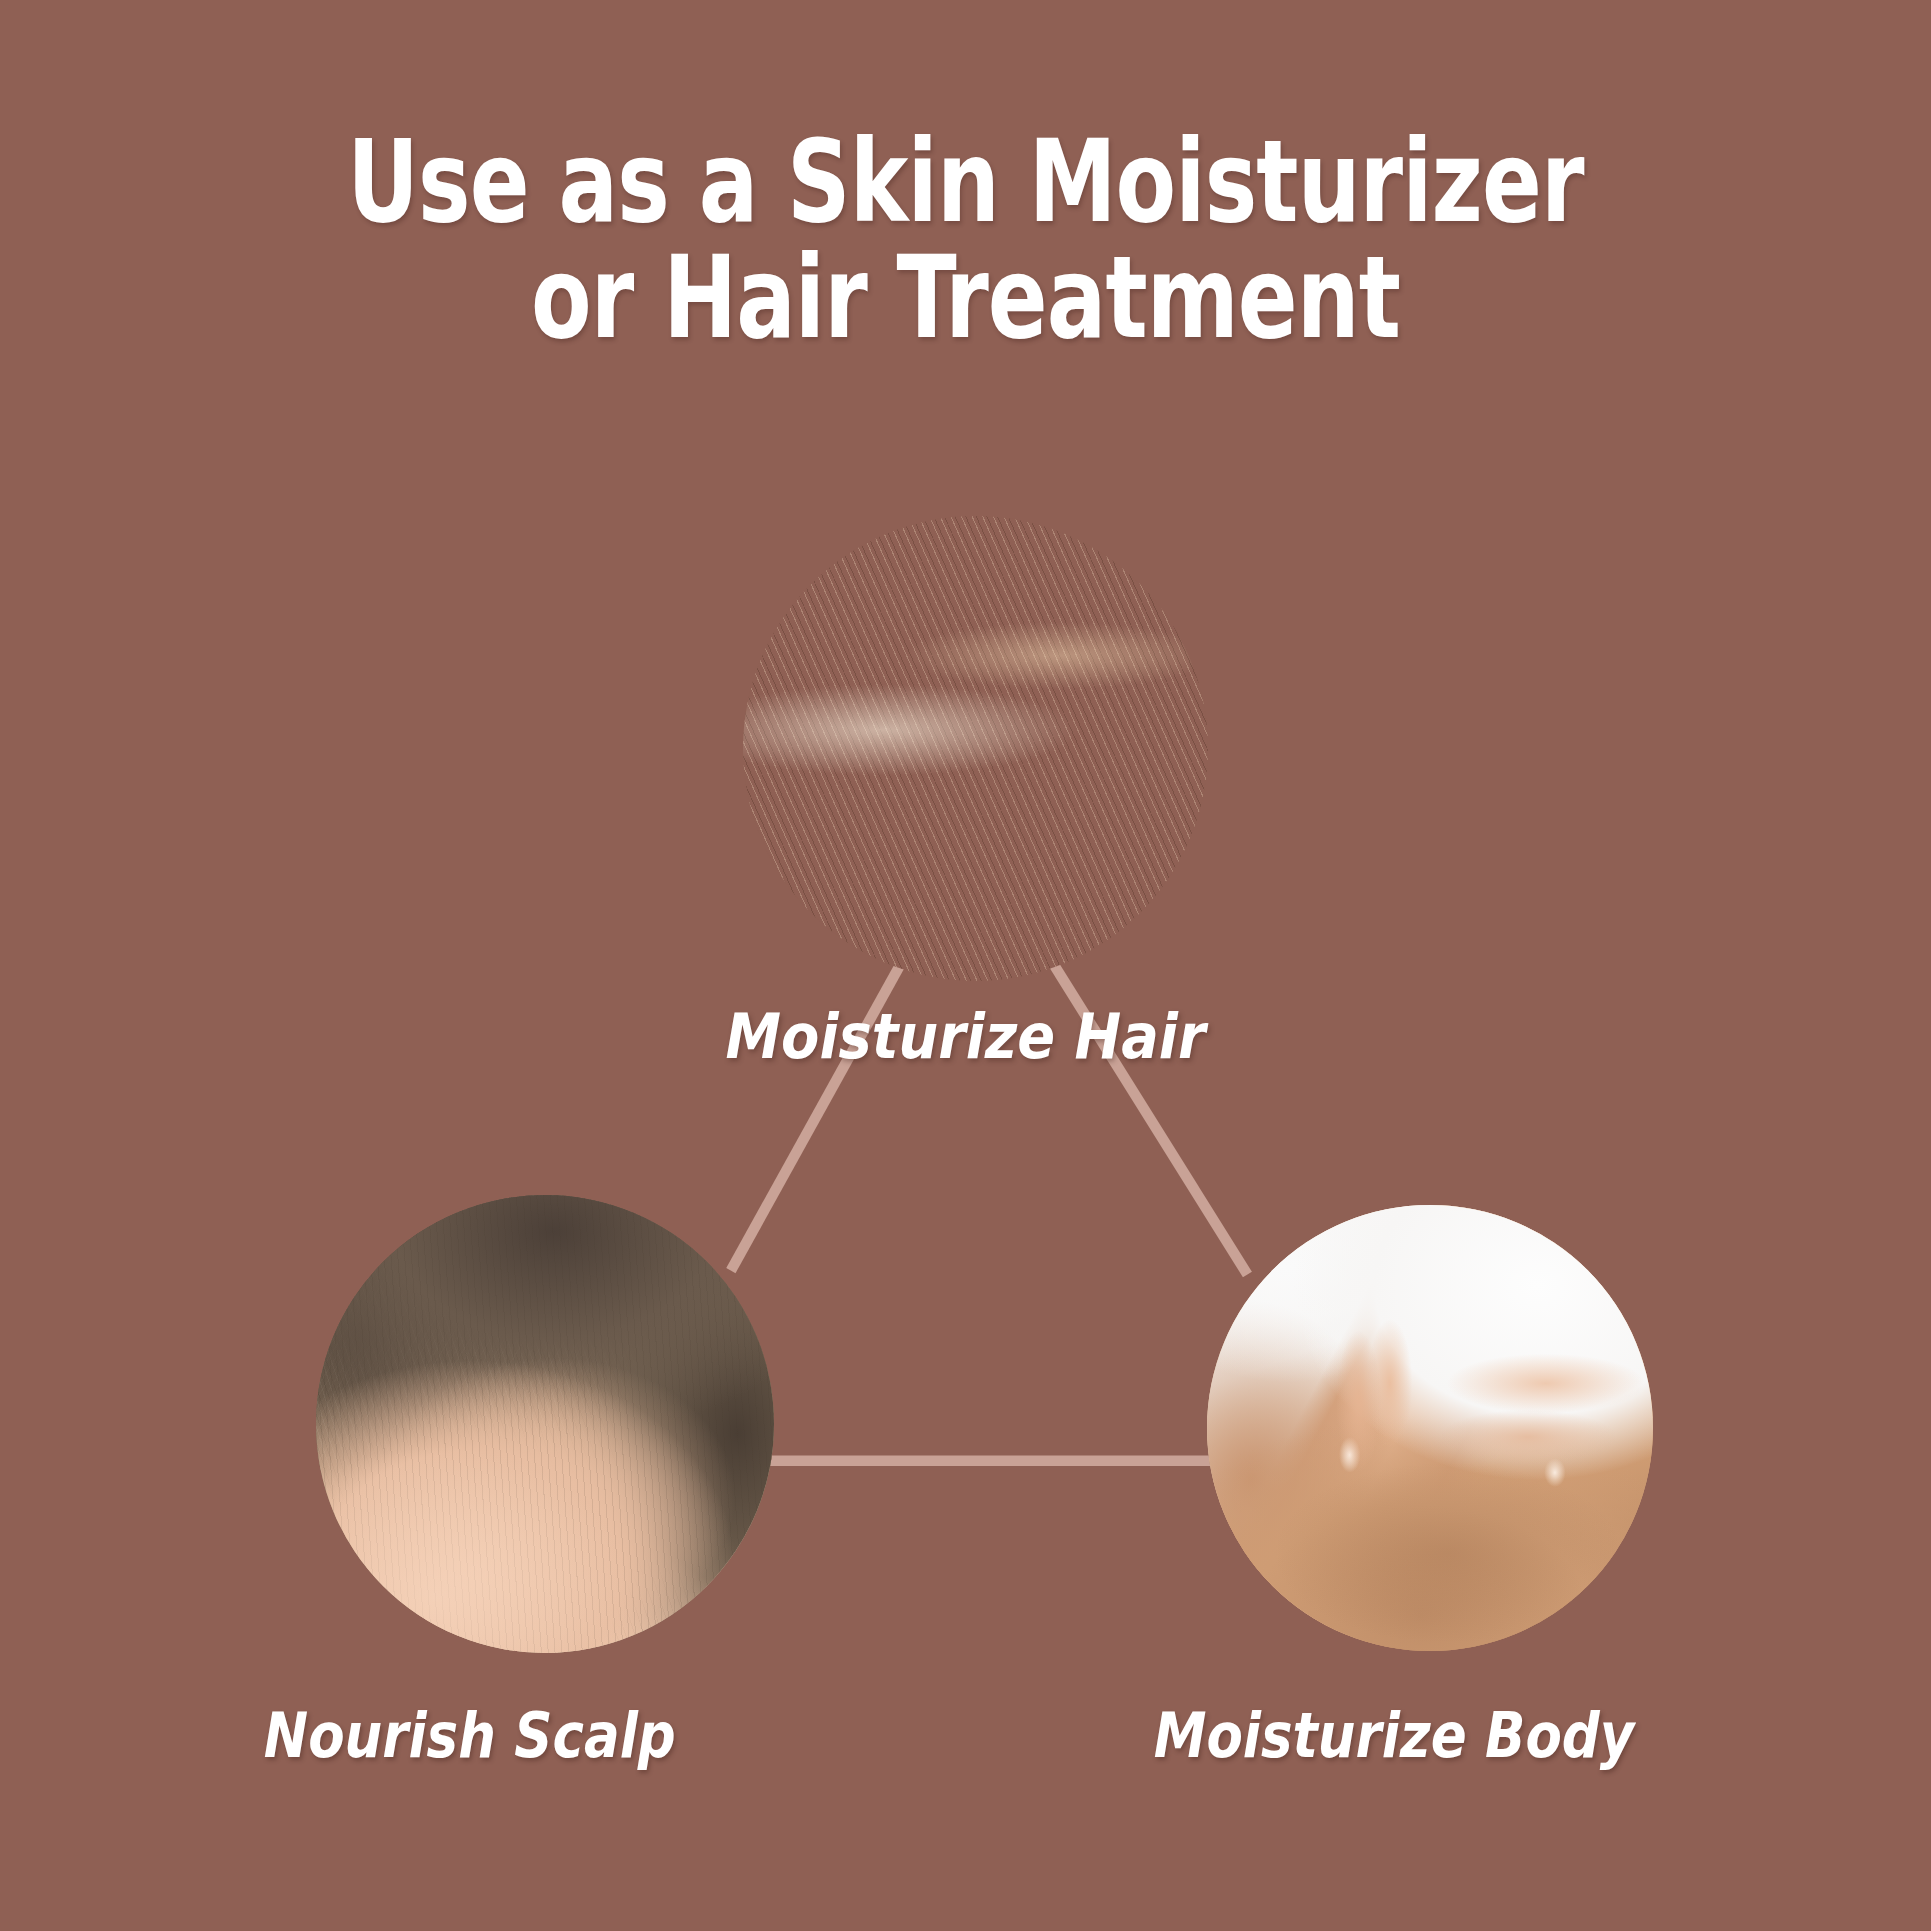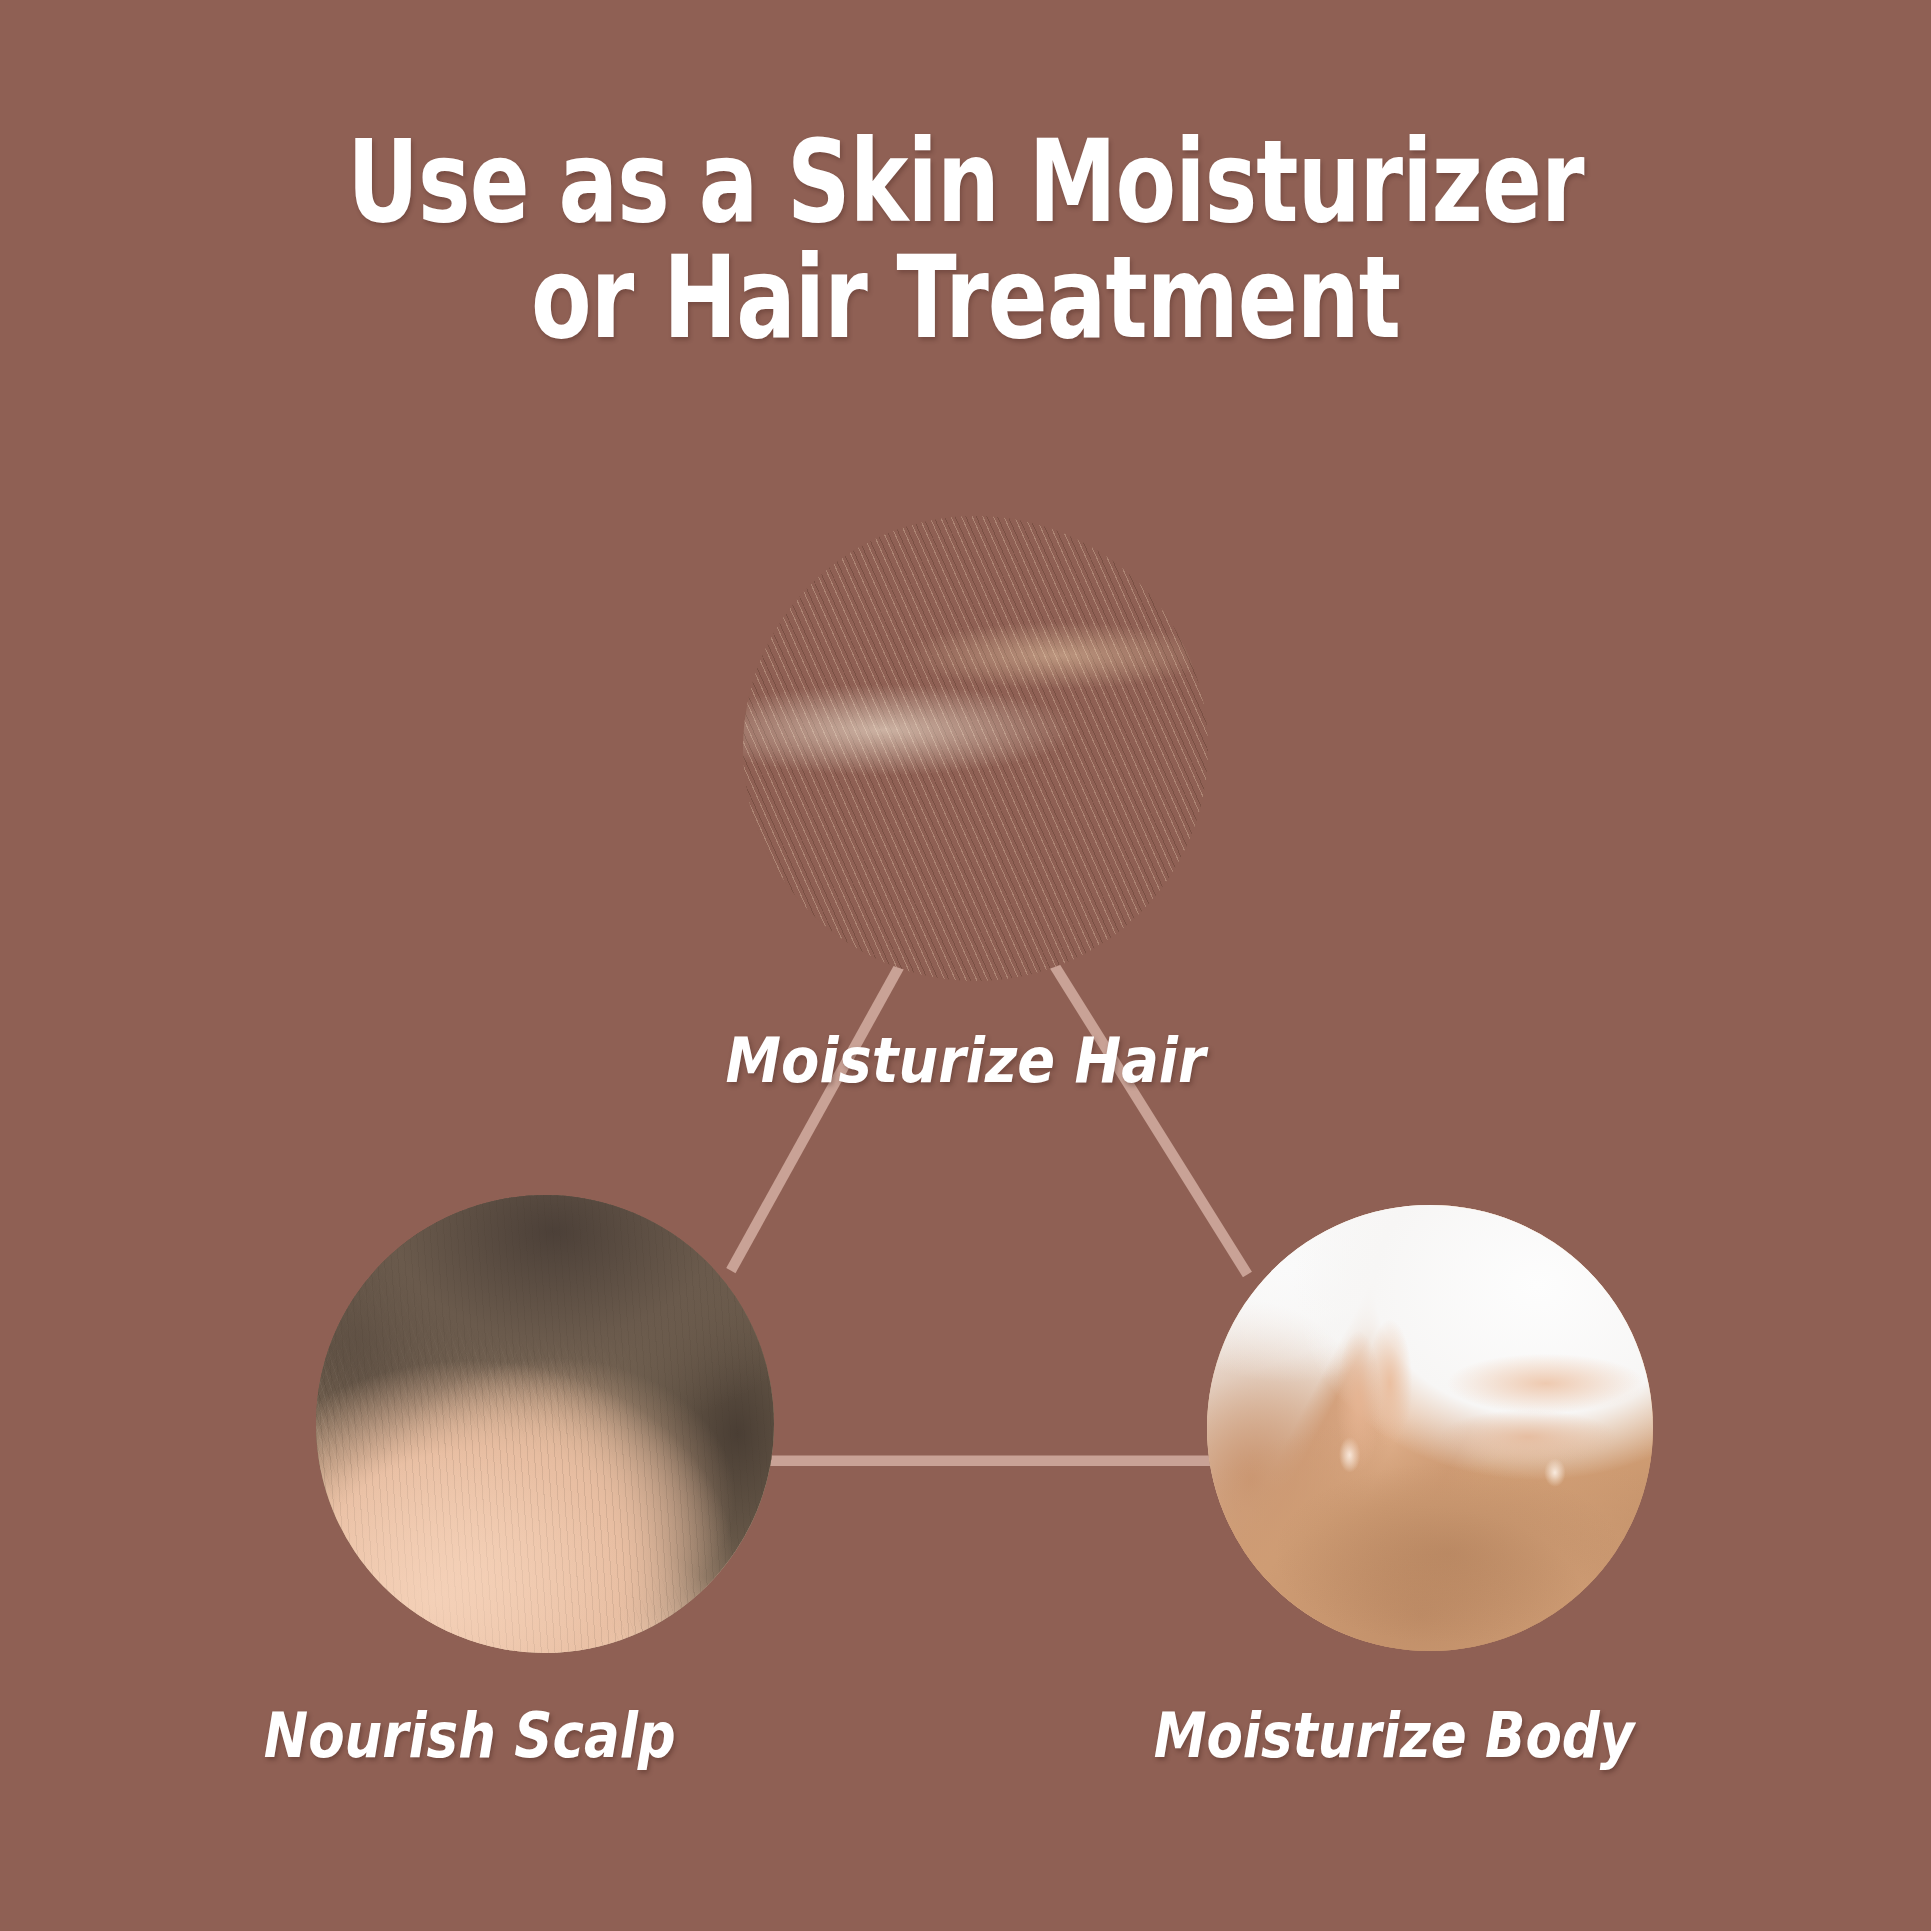--- a/index.html
+++ b/index.html
@@ -181,21 +181,21 @@
     color:#FFFFFF;
     font-family:"DejaVu Sans Condensed","Liberation Sans", sans-serif;
     font-weight:bold;
     font-style:italic;
     font-size:62px;
     letter-spacing:0px;
     white-space:nowrap;
     text-shadow:1.9px 2.9px 4.8px rgba(60,28,22,0.35);
     transform:scaleX(0.95);
   }
-  #label-hair  { left:0; right:0; top:1024px; text-align:center; transform:none; }
+  #label-hair  { left:0; right:0; top:1000px; text-align:center; transform:none; }
   #label-scalp { left:253px; top:1699px; }
   #label-body  { left:1141px; top:1699px; }
 </style>
 </head>
 <body style="background: rgb(143, 96, 84);">
 
 <div id="stage" style="background: rgb(143, 96, 84);">
 
   <h1 class="headline">
     <span class="ln">Use as a Skin Moisturizer</span>

